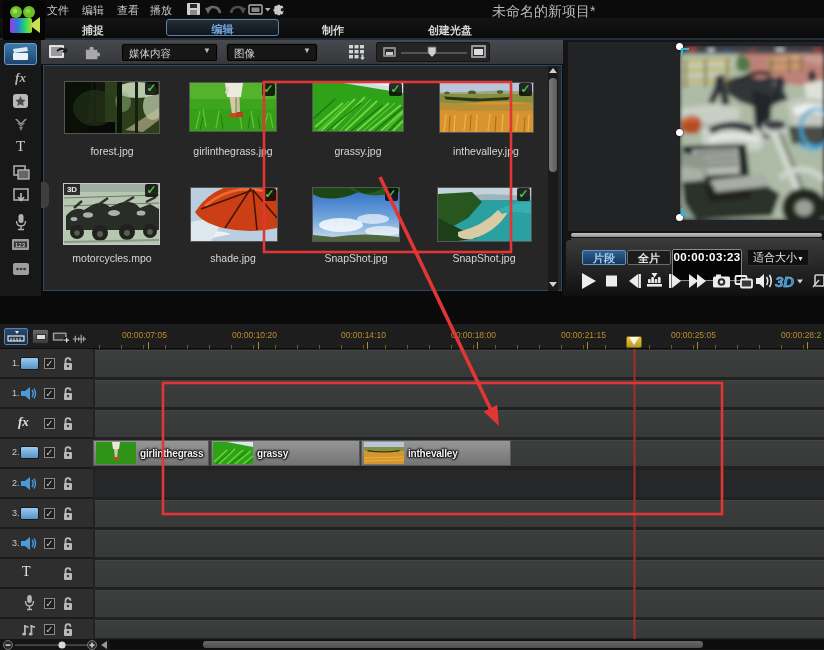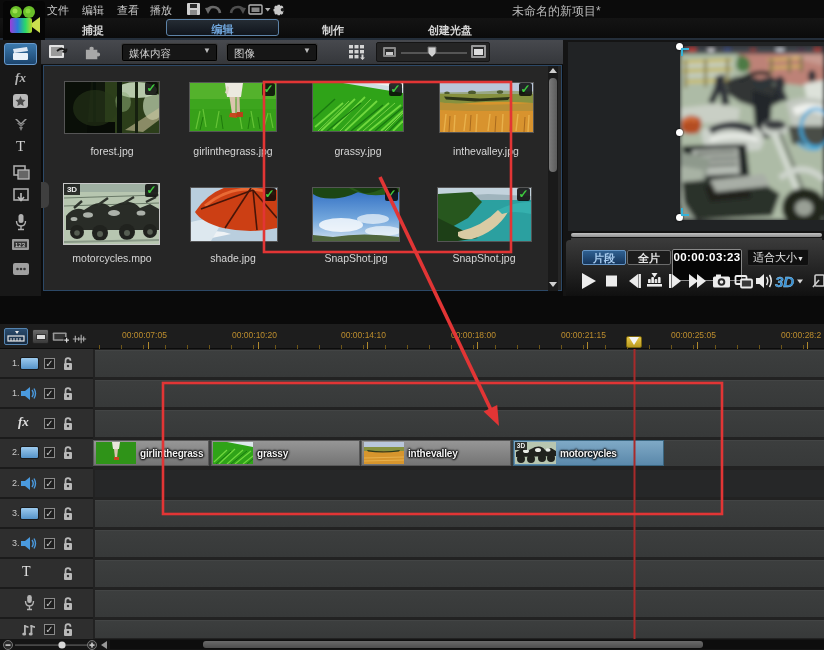--- a/index.html
+++ b/index.html
@@ -4,21 +4,21 @@
 <style>
 * { margin:0; padding:0; box-sizing:border-box; }
 html,body { width:824px; height:650px; overflow:hidden; background:#0a0a0a;
   font-family:"Liberation Sans", sans-serif; }
 #app { position:relative; width:824px; height:650px; background:#0a0a0a; }
 .abs { position:absolute; }
 
 
 #menubar { position:absolute; left:0; top:0; width:824px; height:18px; background:#0b0b0b; }
 .menuitem { position:absolute; top:3px; font-size:11px; color:#c8c8c8; }
-#title { position:absolute; top:3px; left:512px; font-size:12px; color:#b8b8b8; }
+#title { position:absolute; top:3px; left:492px; font-size:14px; color:#b8b8b8; }
 
 #tabbar { position:absolute; left:0; top:18px; width:824px; height:22px;
   background:linear-gradient(#141414,#0b0b0b); border-bottom:2px solid #242e3a; }
 .tab { position:absolute; top:5px; font-size:11px; font-weight:bold; color:#d4d4d4; }
 #seltab { position:absolute; left:166px; top:1px; width:113px; height:17px;
   background:linear-gradient(#252c34,#10151c); border:1px solid #5d83a8; border-radius:3px; }
 #seltab span { display:block; text-align:center; font-size:11px; font-weight:bold;
   color:#6ea3d8; margin-top:2px; }
 #logo { position:absolute; left:3px; top:1px; width:42px; height:42px;
   background:#060606; border-radius:4px; }
@@ -810,40 +810,20 @@
     <div class="clip" style="left:361px;width:150px">
       <div class="cthumb" style="left:2px;width:40px"><svg width="40" height="22" viewBox="0 0 40 22">
             <rect width="40" height="22" fill="#d6952d"></rect>
             <rect width="40" height="5" fill="#b9c6da"></rect>
             <rect y="5" width="40" height="4" fill="#86913f"></rect>
             <path d="M3 8 Q20 10.5 36 8 L35 9.5 Q18 11.5 4 9.5 Z" fill="#2e3a1c"></path>
             <path d="M0 16 L40 15 M0 19 L40 18" stroke="#e8b14c" stroke-width="1"></path>
           </svg></div>
       <div class="clipname" style="left:46px">inthevalley</div>
     </div>
-    <div class="clip" style="left:513px;width:151px;background:linear-gradient(#7fa9c6,#5a88aa);border-color:#3a657f">
-      <div class="cthumb" style="left:1px;width:41px"><svg width="41" height="22" viewBox="0 0 41 22">
-            <rect width="41" height="22" fill="#b7c6b0"></rect>
-            <g fill="#20221e">
-              <circle cx="6" cy="17" r="4"></circle>
-              <circle cx="16" cy="17" r="4"></circle>
-              <circle cx="27" cy="16" r="4"></circle>
-              <circle cx="36" cy="16" r="4"></circle>
-              <path d="M1 10 Q8 5 14 8 L20 5 Q27 3 30 8 L36 6 L41 9 L41 14 L1 15 Z"></path>
-            </g>
-            <g fill="#e8ece6">
-              <ellipse cx="11" cy="9" rx="3" ry="2"></ellipse>
-              <ellipse cx="23" cy="8" rx="3" ry="2"></ellipse>
-              <ellipse cx="33" cy="8" rx="2.6" ry="1.8"></ellipse>
-            </g>
-          </svg>
-        <div style="position:absolute;left:0;top:0;width:12px;height:8px;background:rgba(10,10,10,.8);color:#eee;font-size:6.5px;font-weight:bold;text-align:center;line-height:8px">3D</div>
-      </div>
-      <div class="clipname" style="left:46px">motorcycles</div>
-    </div>
   </div>
 
   <div id="bottombar">
     <svg class="abs" style="left:2px;top:1px" width="96" height="10" viewBox="0 0 96 10">
       <circle cx="6" cy="5" r="4.5" fill="#2a2a2a" stroke="#777"></circle>
         <rect x="3.5" y="4.3" width="5" height="1.6" fill="#ccc"></rect>
       <rect x="13" y="4.4" width="74" height="1.4" fill="#555"></rect>
       <circle cx="60" cy="5" r="3.6" fill="#d8d8d8"></circle>
       <circle cx="90" cy="5" r="4.5" fill="#2a2a2a" stroke="#777"></circle>
         <rect x="87.5" y="4.3" width="5" height="1.6" fill="#ccc"></rect>

